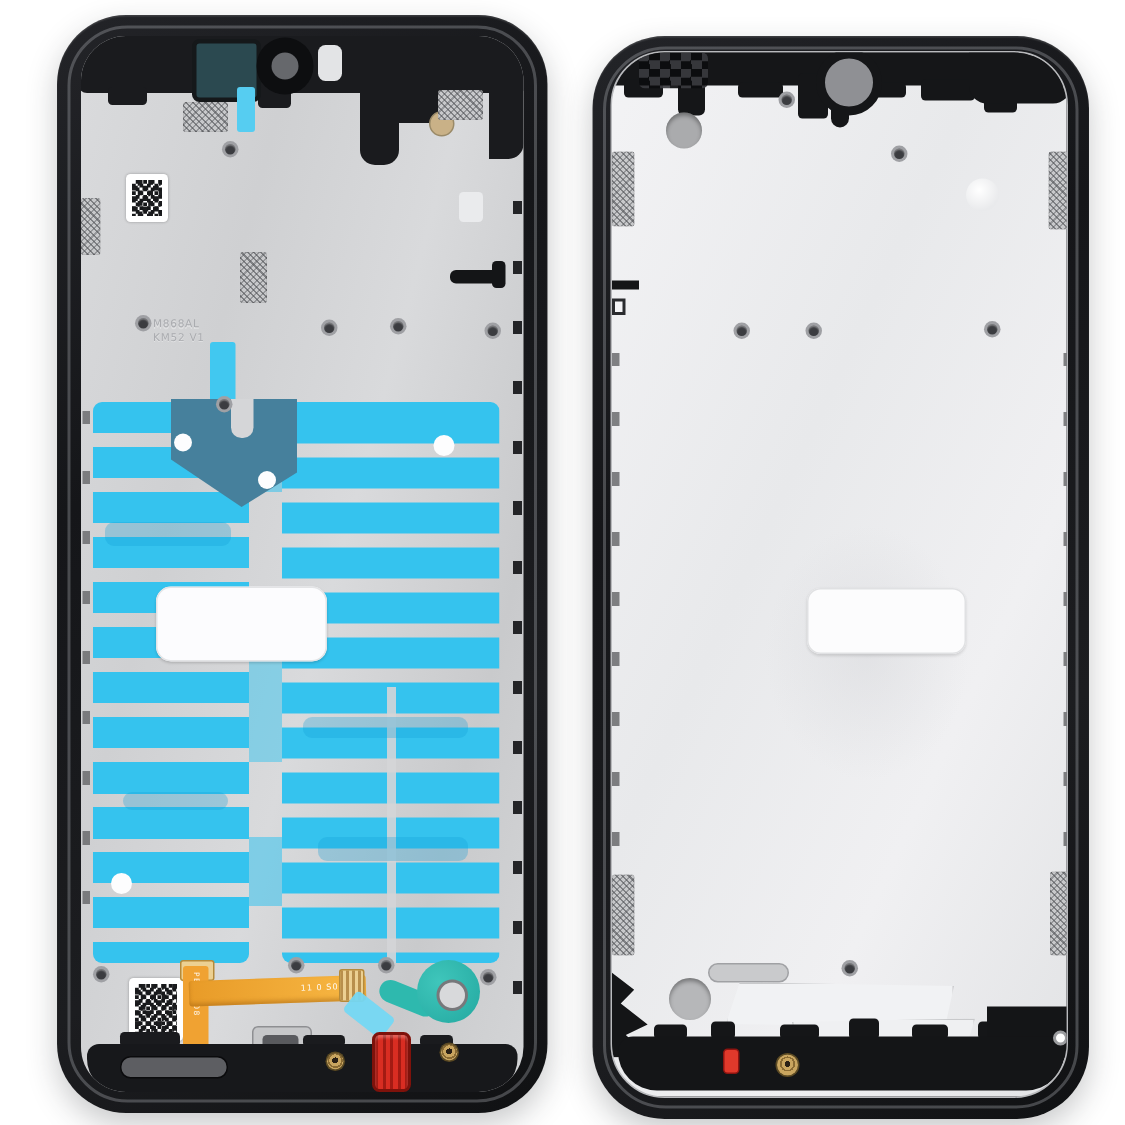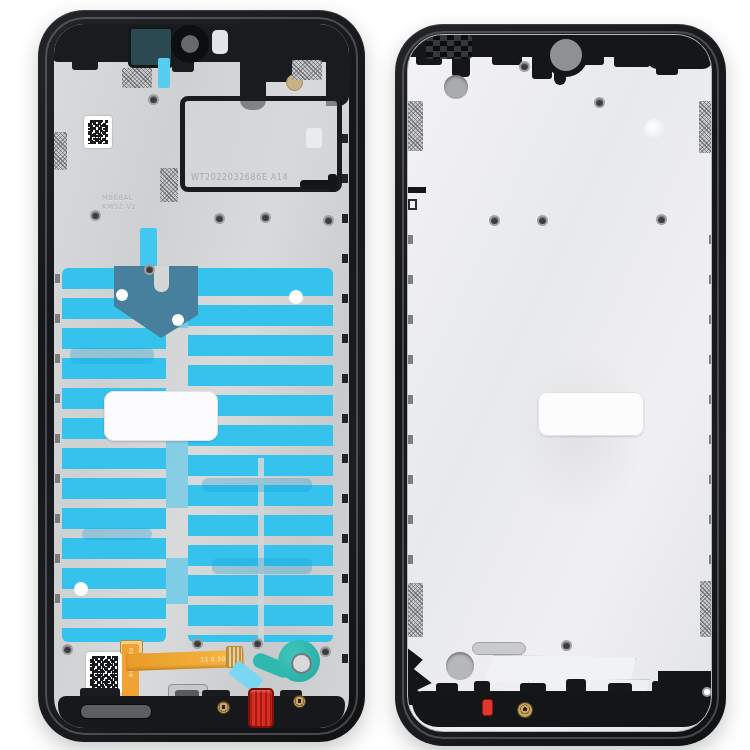--- a/index.html
+++ b/index.html
@@ -33,21 +33,21 @@
                    conic-gradient(#1c1d1f 25%, #ffffff 0 50%, #1c1d1f 0 75%, #ffffff 0) 0 0/7px 7px;}
   .fingers{background-image:repeating-linear-gradient(180deg, #35c3ee 0 21px, rgba(0,0,0,0) 21px 30px);}
   .blotch{background:rgba(18,160,215,.30);border-radius:6px;}
   .tooth{position:absolute;border-radius:3px;}
   .lf .tooth{background:#1a1b1e;} .rf .tooth{background:#151618;}
   .dashes-v{background-image:repeating-linear-gradient(180deg,#232427 0 9px, rgba(0,0,0,0) 9px 40px);}
 
   
   .etched{font-size:8px;color:#a4a6ab;letter-spacing:.6px;opacity:.9;white-space:nowrap;}
   .emboss{font-size:7px;line-height:9px;color:#95979c;opacity:.65;letter-spacing:.5px;
-          text-shadow:0 1px 0 rgba(255,255,255,.55);white-space:nowrap;}
+          text-shadow:0 1px 0 rgba(255,255,255,.55);white-space:nowrap;margin-top:18px;}
   .flexcode{font-size:5.5px;color:#fff;opacity:.92;letter-spacing:.6px;white-space:nowrap;}
   .flexside{writing-mode:vertical-rl;font-size:5px;color:#fff;opacity:.92;letter-spacing:1px;}
 </style>
 </head>
 <body>
 
 <div class="stage">
 
   <div class="frame lf" style="left:38px;top:10px;width:327px;height:732px;border-radius:46px;">
     <div class="rim" style="border-radius:40px;"></div>
@@ -66,23 +66,20 @@
       <div class="abs" style="left:158px;top:6px;width:16px;height:24px;background:#e3e4e6;border-radius:5px;"></div>
       <div class="abs" style="left:104px;top:34px;width:12px;height:30px;background:#56cdf1;border-radius:2px;"></div>
       <div class="abs r" style="left:232px;top:50px;width:15px;height:15px;background:#c9b187;border:1px solid #9a8a68;"></div>
 
       <div class="abs mesh" style="left:68px;top:44px;width:30px;height:20px;"></div>
       <div class="abs mesh" style="left:238px;top:36px;width:30px;height:20px;"></div>
       <div class="abs mesh" style="left:0px;top:108px;width:13px;height:38px;"></div>
       <div class="abs mesh" style="left:106px;top:144px;width:18px;height:34px;"></div>
       <div class="abs qr" style="left:30px;top:92px;width:28px;height:32px;"></div>
 
-      <div class="abs" style="left:126px;top:72px;width:152px;height:86px;border:5px solid #1a1b1d;border-radius:8px;background:rgba(214,215,217,.55);">
-        <div class="abs etched" style="left:6px;bottom:5px;">WT2022032686E A14</div>
-      </div>
       <div class="abs" style="left:252px;top:104px;width:16px;height:20px;background:#eaebed;border-radius:3px;"></div>
       <div class="abs" style="left:246px;top:156px;width:36px;height:9px;background:#141517;border-radius:4px;"></div>
       <div class="abs" style="left:274px;top:150px;width:9px;height:18px;background:#141517;border-radius:3px;"></div>
 
       <div class="abs emboss" style="left:48px;top:170px;">
         <div>M868AL</div>
         <div>KM52 V1</div>
       </div>
 
       <div class="abs screw" style="left:96px;top:72px;"></div>

